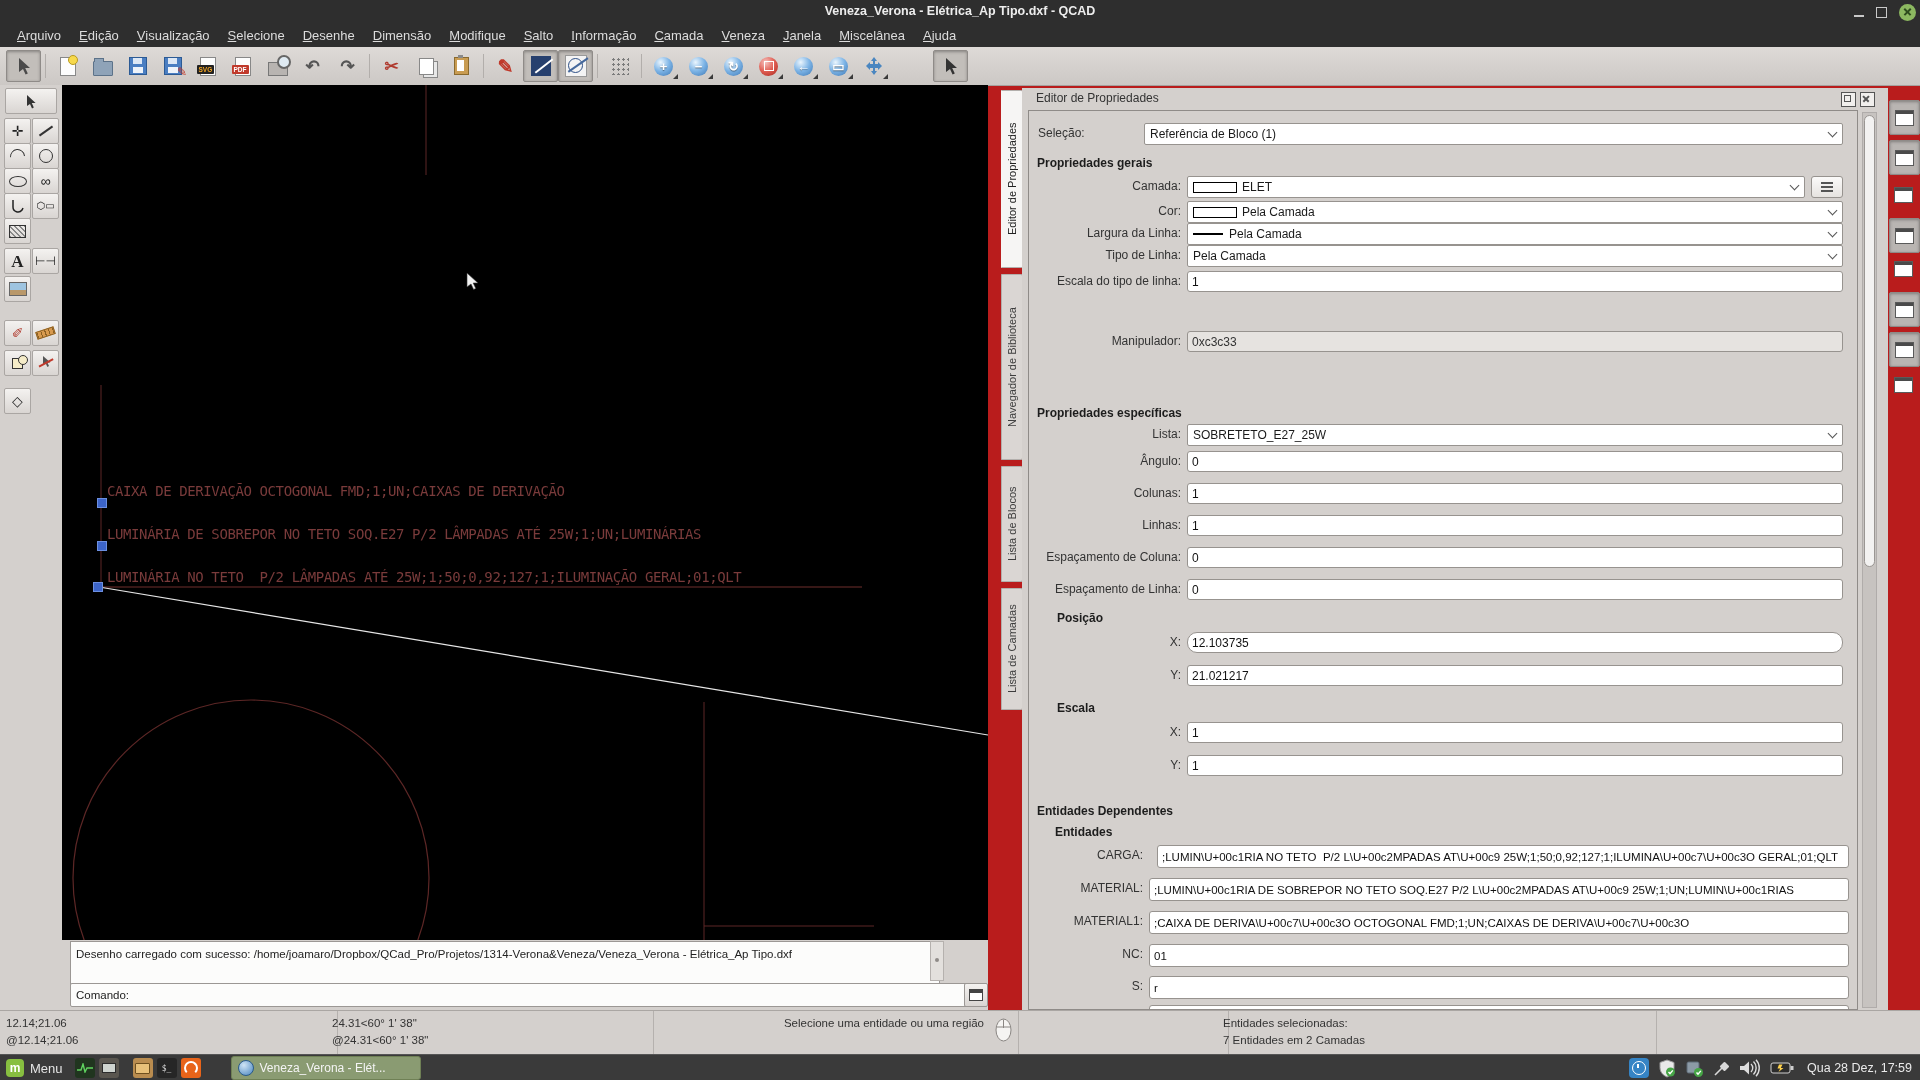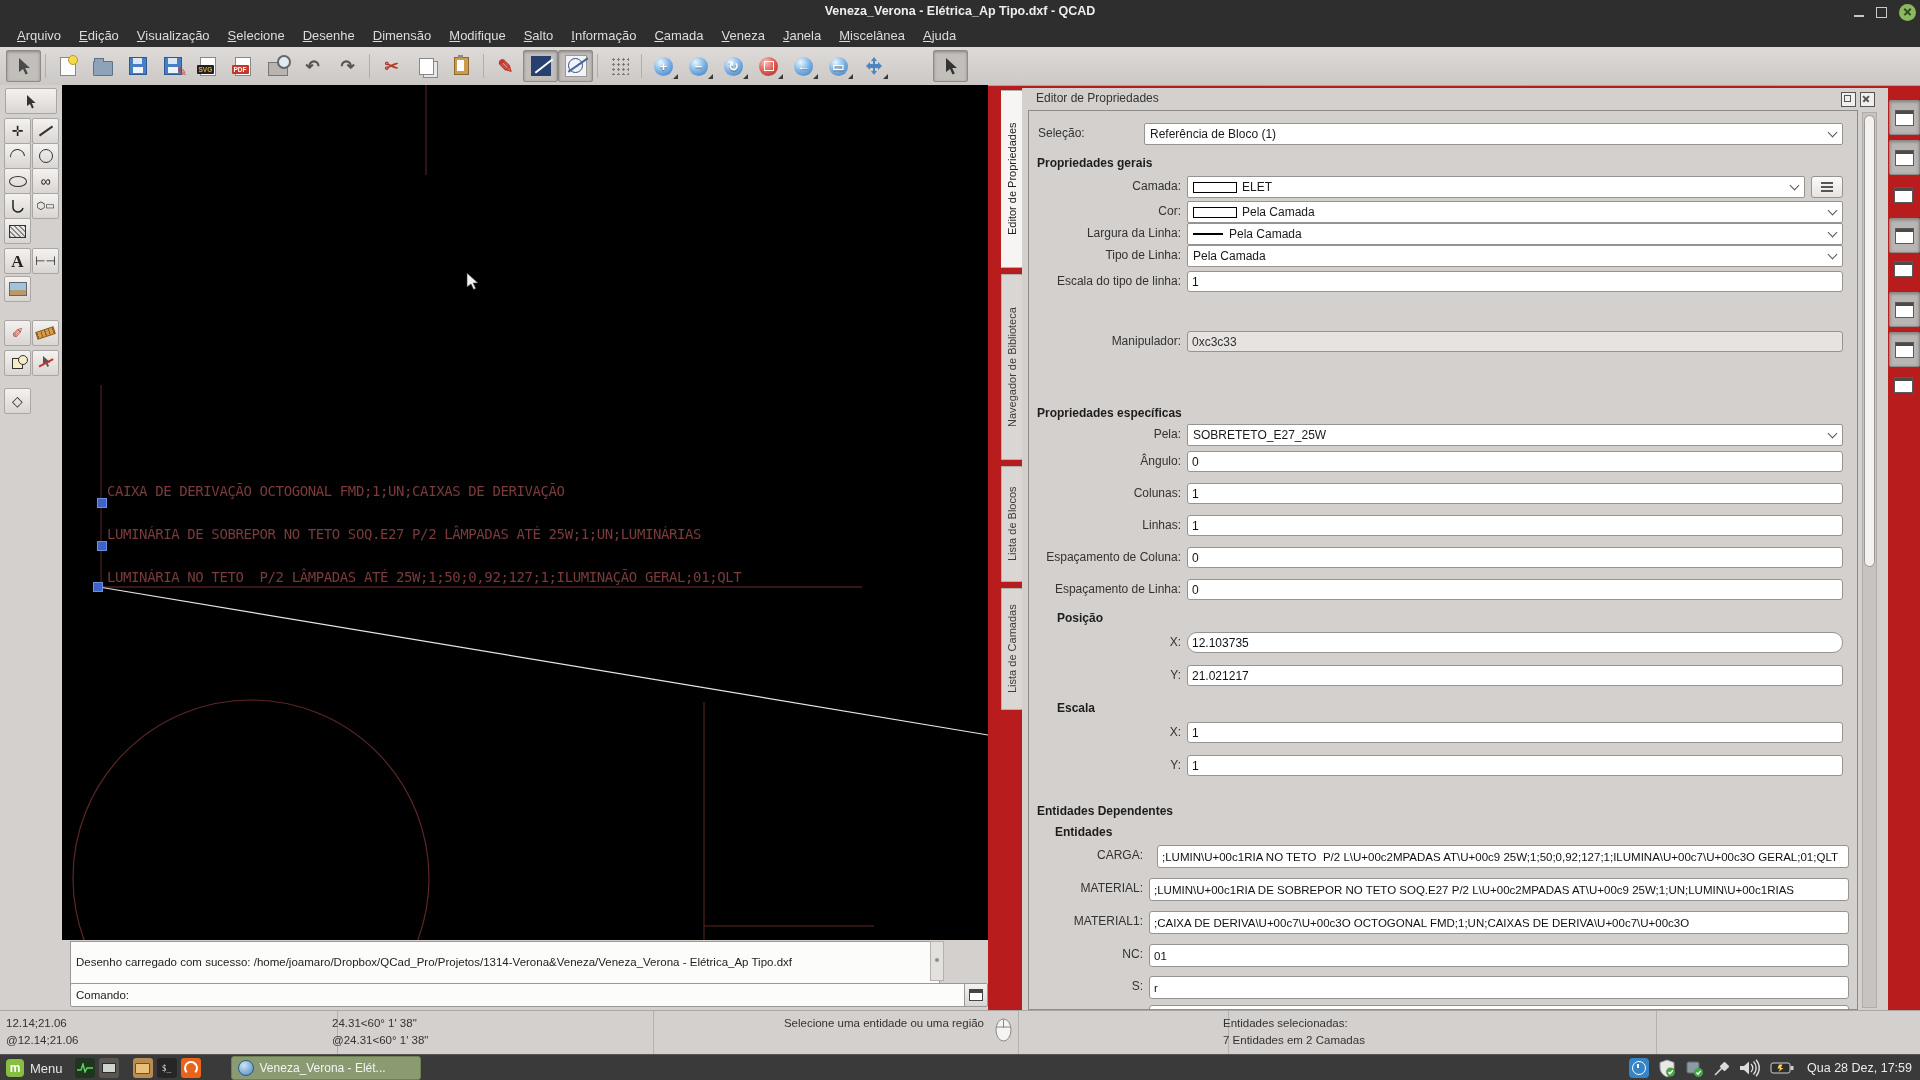--- a/index.html
+++ b/index.html
@@ -68,21 +68,21 @@
   .blockico:after{content:"";position:absolute;left:5px;top:-4px;width:8px;height:8px;border:1.3px solid #333;border-radius:50%;background:#f5ecc8;}
   .snapico{position:relative;width:16px;height:14px;}
   .snapico .sline{position:absolute;left:0;top:6px;width:16px;height:1.6px;background:#c0392b;transform:rotate(-28deg);}
   
   .canvas{position:absolute;left:62px;top:85px;width:926px;height:855px;background:#000;overflow:hidden;}
   .cadtext{position:absolute;font-family:"DejaVu Sans Mono",monospace;font-size:14px;color:#7a3b3b;white-space:pre;letter-spacing:-0.4px;}
   .grip{position:absolute;width:8px;height:8px;background:#3c64c8;border:1px solid #6c8fe0;}
   
   .cmdarea{position:absolute;left:62px;top:940px;width:926px;height:70px;background:#d4d0cd;}
   .histbox{position:absolute;left:8px;top:1px;width:858px;height:38px;background:#fcfcfb;border:1px solid #9b9794;
-           font-size:11.5px;color:#222;padding:12px 5px;line-height:16px;overflow:hidden;}
+           font-size:11.5px;color:#222;padding:4px 5px;line-height:16px;overflow:hidden;}
   .histscroll{position:absolute;left:868px;top:1px;width:12px;height:38px;background:#e3e0dd;border:1px solid #b5b1ae;}
   .histscroll i{display:block;width:4px;height:4px;border-radius:50%;background:#8f8b88;margin:16px auto;}
   .cmdrow{position:absolute;left:8px;top:43px;width:890px;height:22px;background:#fcfcfb;border:1px solid #9b9794;border-radius:2px;
           display:flex;align-items:center;padding-left:5px;font-size:11.5px;color:#222;}
   .cmdinput{border:none;outline:none;flex:1;font:11.5px "Liberation Sans",sans-serif;background:transparent;}
   .cmdbtn{position:absolute;left:902px;top:43px;width:22px;height:22px;border:1px solid #9b9794;border-radius:2px;
           background:linear-gradient(#f4f2f0,#d9d5d2);display:flex;align-items:center;justify-content:center;}
   .panelico{width:12px;height:10px;border:1px solid #444;background:#fff;position:relative;}
   .panelico:before{content:"";position:absolute;left:0;top:0;right:0;height:3px;background:#444;}
   
@@ -437,21 +437,21 @@
         <span class="plabel">Escala do tipo de linha:</span>
         <input class="pinput" style="left: 158px; right: 14px;" value="1">
       </div>
       <div class="prow" style="top:220px;">
         <span class="plabel">Manipulador:</span>
         <input class="pinput ro" style="left: 158px; right: 14px;" readonly="" value="0xc3c33">
       </div>
 
       <div class="psect" style="top:295px;left:8px;">Propriedades específicas</div>
       <div class="prow" style="top:313px;">
-        <span class="plabel">Pela:</span>
+        <span class="plabel">Lista:</span>
         <div class="combo" style="left:158px;right:14px;">
           <span>SOBRETETO_E27_25W</span>
             <span class="chev"></span>
         </div>
       </div>
       <div class="prow" style="top:340px;">
         <span class="plabel">Ângulo:</span>
         <input class="pinput" style="left: 158px; right: 14px;" value="0">
       </div>
       <div class="prow" style="top:372px;">

